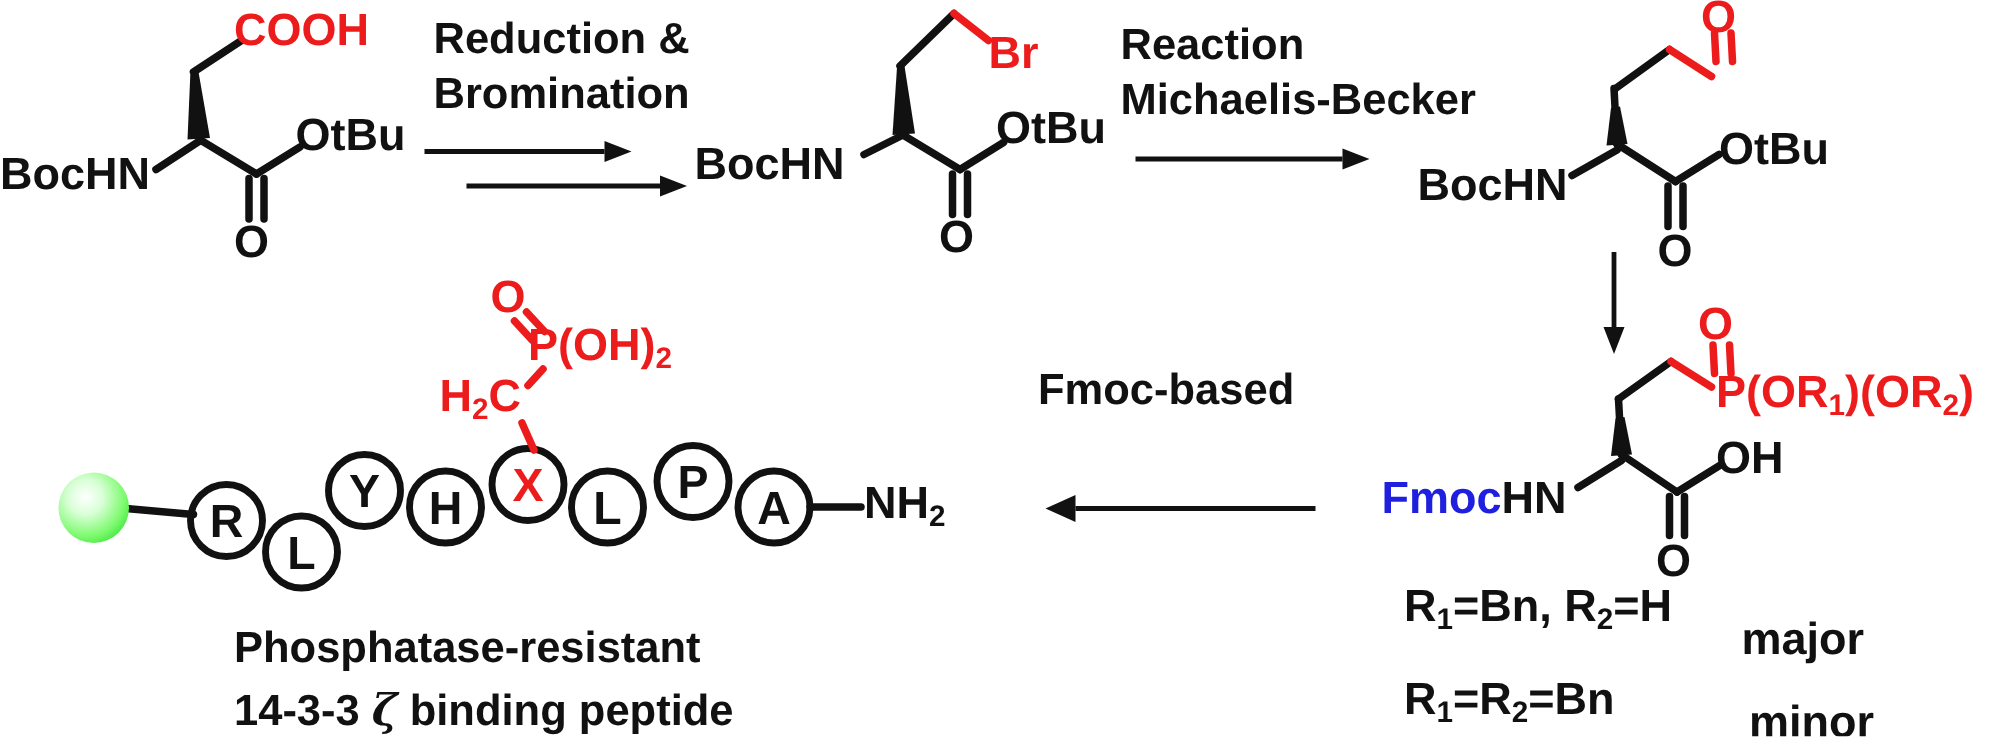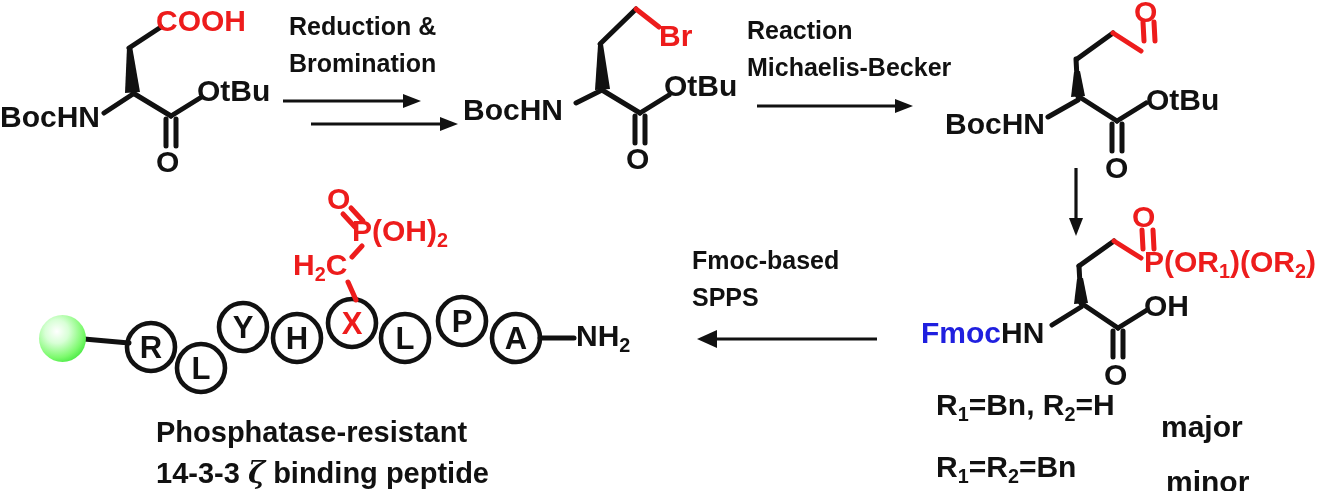--- a/index.html
+++ b/index.html
@@ -4,21 +4,21 @@
 <style>
   :root { --red:#ed1c1c; --blue:#1f1fdf; --green:#35e52e; --ink:#111111; }
   html,body { margin:0; padding:0; background:#ffffff; }
   .canvas {
     position:relative; width:1328px; height:491px; background:#ffffff;
     font-family:"Liberation Sans", sans-serif; font-weight:700; color:var(--ink);
     overflow:hidden;
   }
   .lbl { position:absolute; white-space:nowrap; line-height:1; }
   .f30 { font-size:30px; }
-  .f29 { font-size:25px; line-height:37px; }
+  .f29 { font-size:29px; line-height:37px; }
   .cap { font-size:29px; line-height:41px; }
   .red { color:var(--red); }
   .blue { color:var(--blue); }
   .sub { font-size:.66em; vertical-align:-.28em; }
   .it  { font-style:italic; font-family:"DejaVu Serif", serif; }
   svg.layer { position:absolute; left:0; top:0; }
   .bond  { stroke:var(--ink); stroke-width:5; stroke-linecap:round; fill:none; }
   .bondr { stroke:var(--red); stroke-width:5; stroke-linecap:round; fill:none; }
   .wedge { fill:var(--ink); stroke:none; }
   .arrow { stroke:var(--ink); stroke-width:3.2; fill:none; }
@@ -171,21 +171,20 @@
   <div class="lbl f30" style="left:1144px; top:291px;">OH</div>
   <div class="lbl f30" style="left:1104px; top:360px;">O</div>
 
   <div class="lbl f30" style="left:936px; top:390px;"><span>R</span><span class="sub">1</span><span>=Bn, R</span><span class="sub">2</span><span>=H</span></div>
   <div class="lbl f30" style="left:1161px; top:412px;">major</div>
   <div class="lbl f30" style="left:936px; top:452px;"><span>R</span><span class="sub">1</span><span>=R</span><span class="sub">2</span><span>=Bn</span></div>
   <div class="lbl f30" style="left:1166px; top:467px;">minor</div>
 
   <div class="lbl f29" style="left:692px; top:242px;">
     <div>Fmoc-based</div>
-    <div>SPPS</div>
   </div>
 
   <div class="lbl f30 red" style="left:327px; top:184px;">O</div>
   <div class="lbl f30 red" style="left:352px; top:216px;"><span>P(OH)</span><span class="sub">2</span></div>
   <div class="lbl f30 red" style="left:293px; top:250px;"><span>H</span><span class="sub">2</span><span>C</span></div>
 
   <div class="lbl f30" style="left:576px; top:321px;"><span>NH</span><span class="sub">2</span></div>
 
   <div class="lbl cap" style="left:156px; top:412px;">
     <div>Phosphatase-resistant</div>

